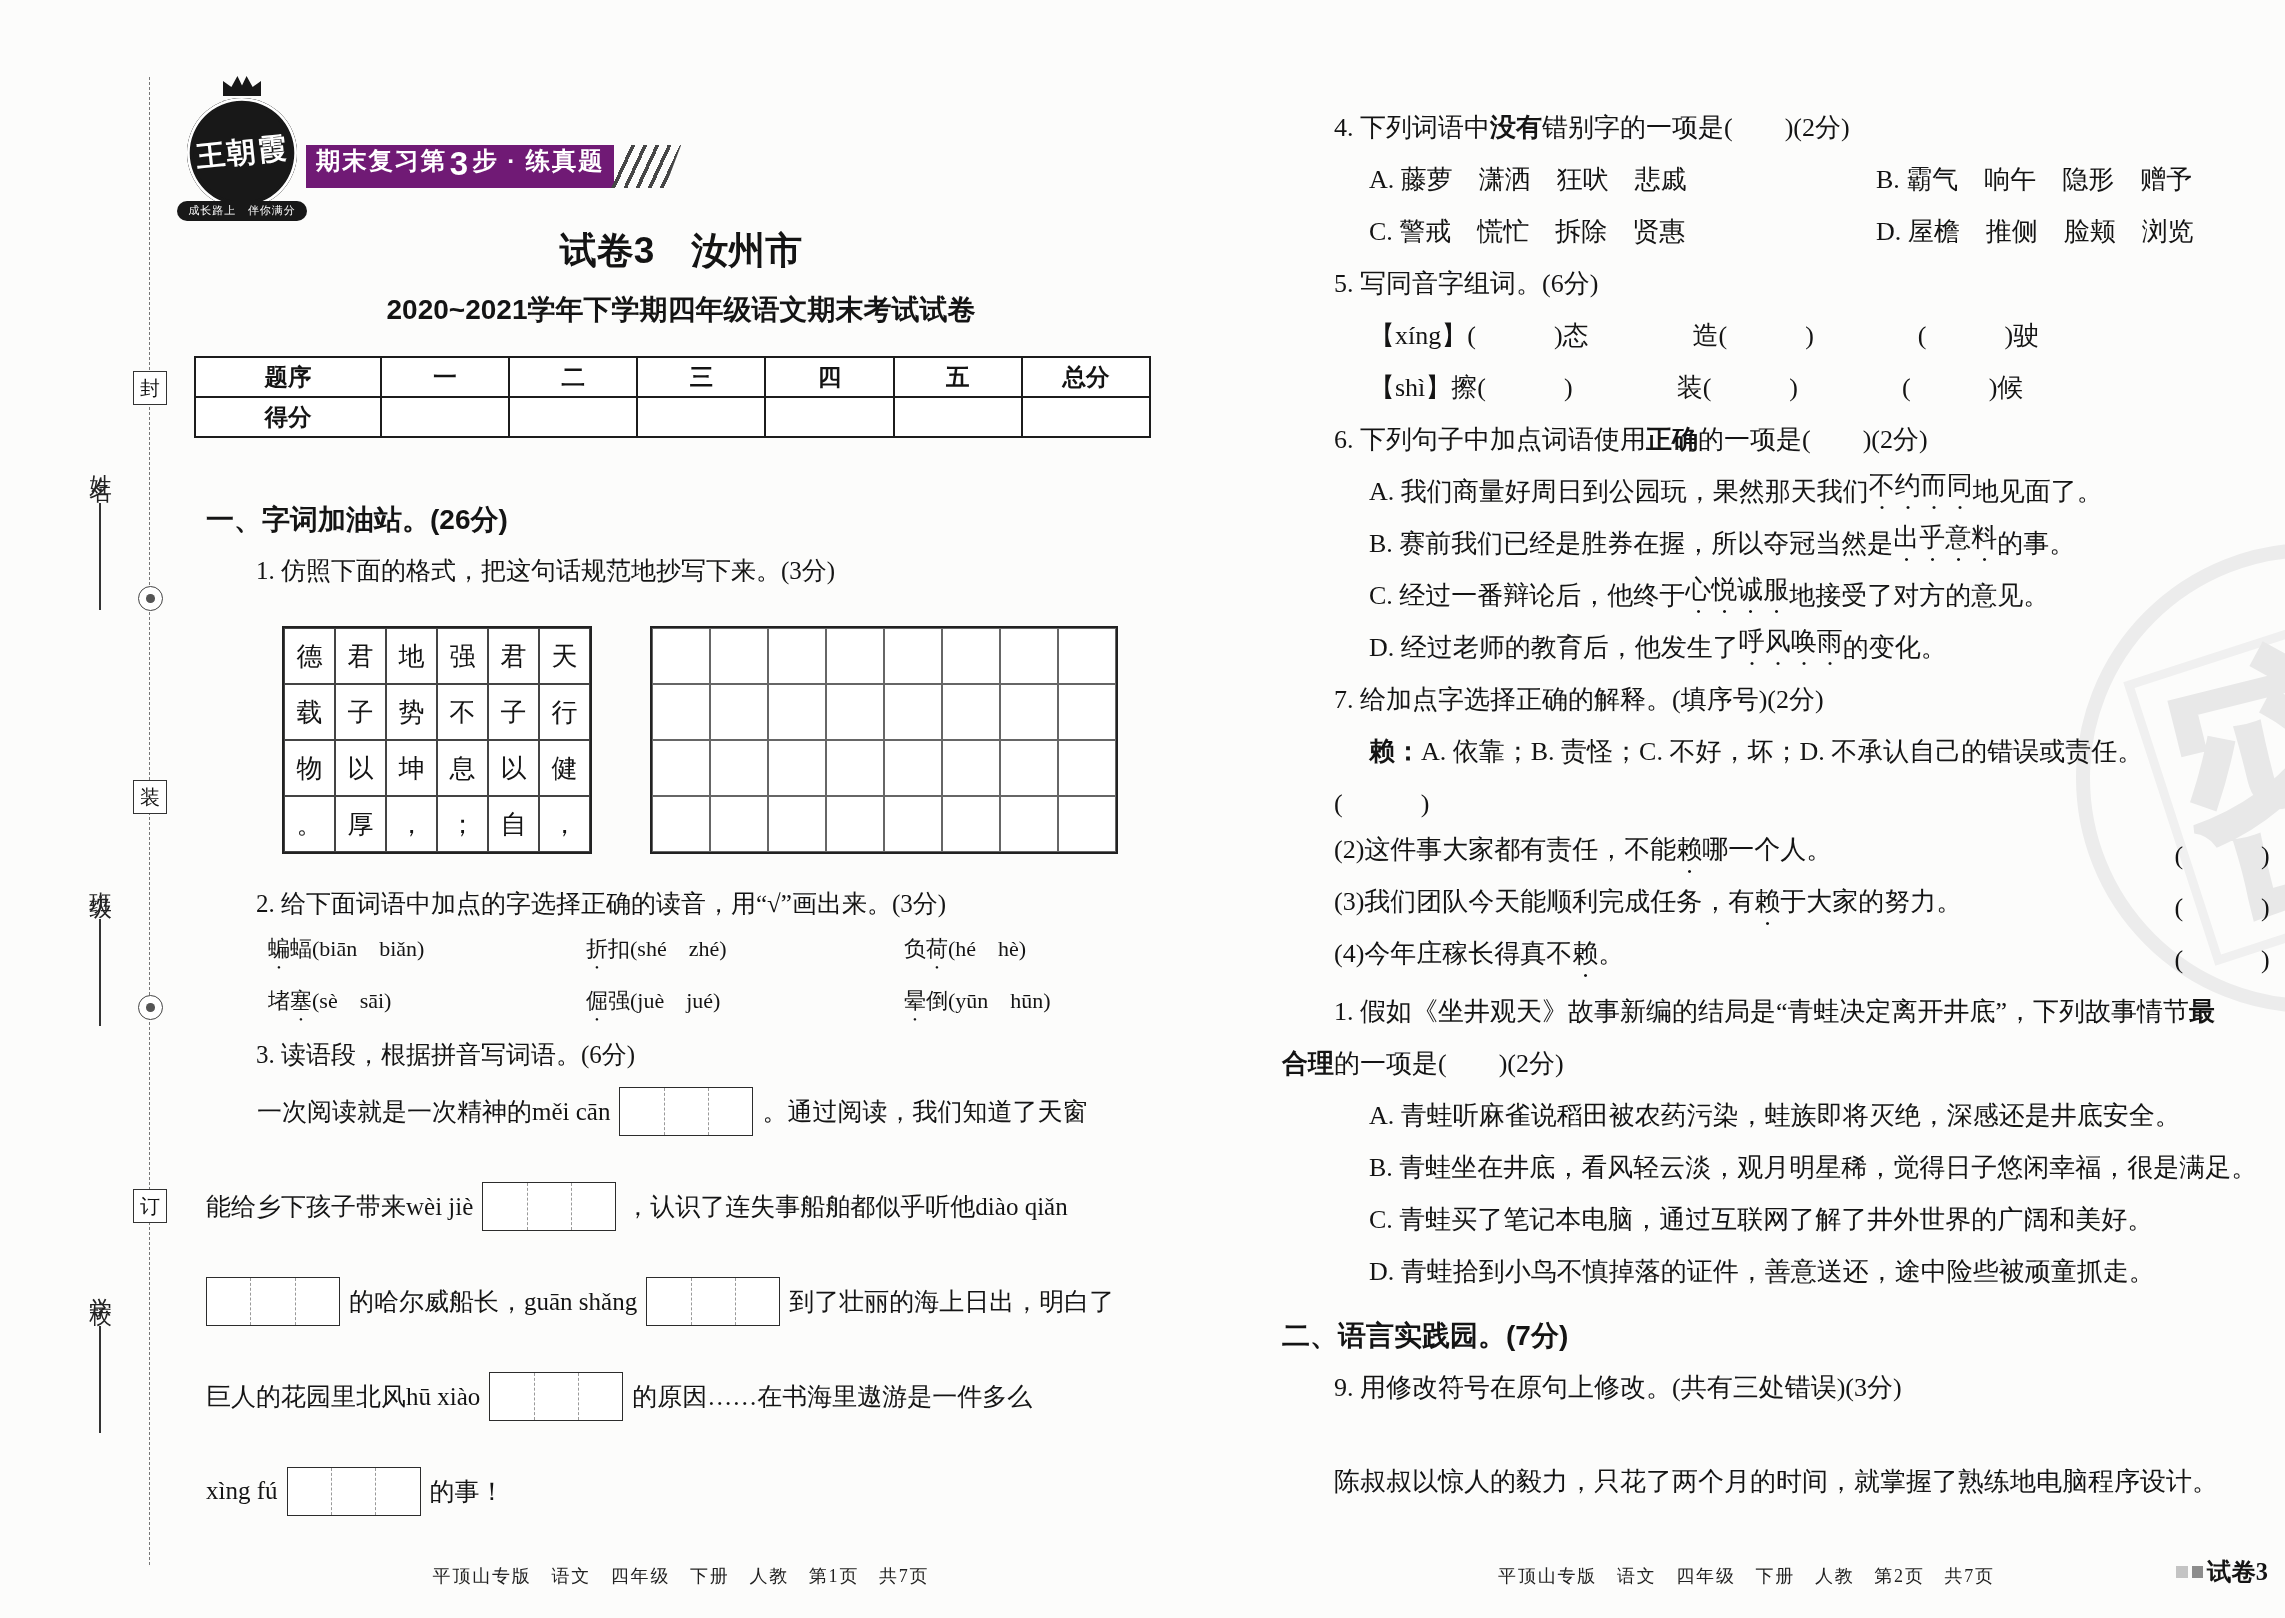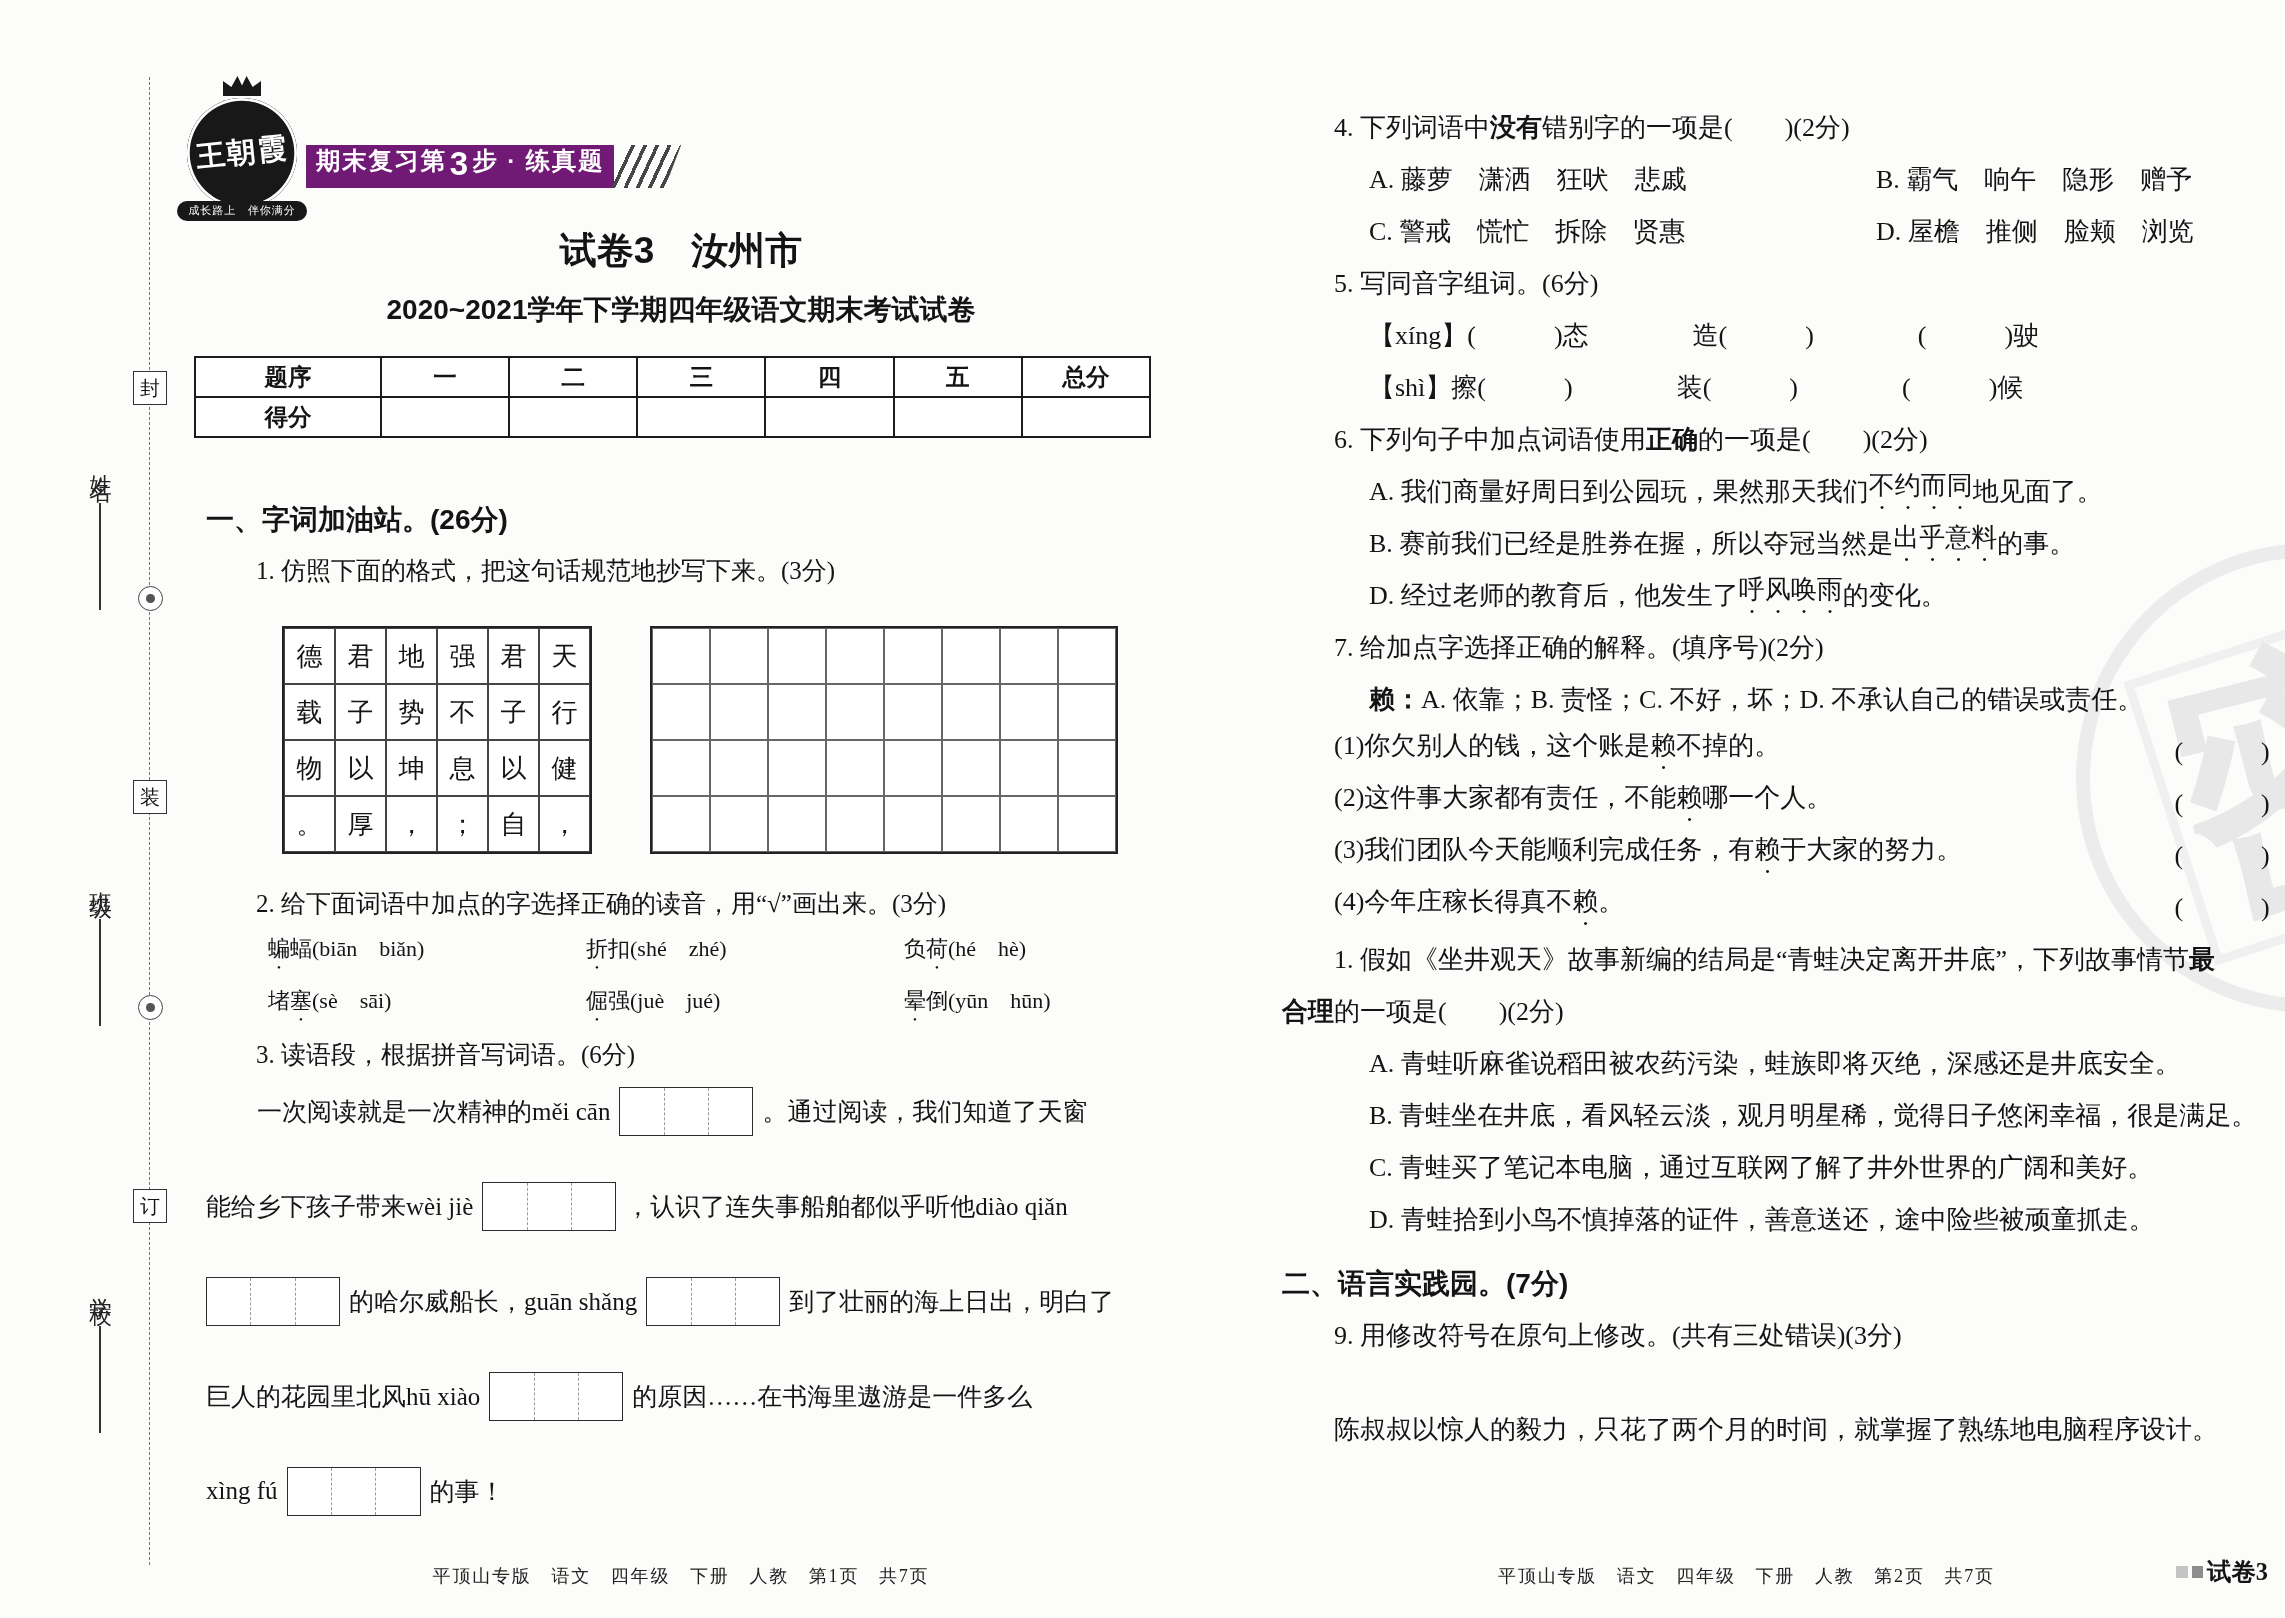--- a/index.html
+++ b/index.html
@@ -316,32 +316,36 @@
       <span>A. 我们商量好周日到公园玩，果然那天我们</span>
       <span class="dot">不约而同</span>
       <span>地见面了。</span>
     </div>
   <div class="ln ind2">
       <span>B. 赛前我们已经是胜券在握，所以夺冠当然是</span>
       <span class="dot">出乎意料</span>
       <span>的事。</span>
     </div>
   <div class="ln ind2">
+      <span>C. 经过一番辩论后，他终于</span>
+      <span class="dot">心悦诚服</span>
+      <span>地接受了对方的意见。</span>
+    </div>
+  <div class="ln ind2">
       <span>D. 经过老师的教育后，他发生了</span>
       <span class="dot">呼风唤雨</span>
       <span>的变化。</span>
     </div>
 
   <div class="ln ind1">7. 给加点字选择正确的解释。(填序号)(2分)</div>
   <div class="ln ind2">
       <span class="b">赖：</span>
       <span>A. 依靠；B. 责怪；C. 不好，坏；D. 不承认自己的错误或责任。</span>
     </div>
   <div class="ln ind1 between">
-      <span><span>(1)你欠别人的钱，这个账是</span><span class="dot">赖</span><span>不掉的。</span></span>
       <span>(　　　)</span>
     </div>
   <div class="ln ind1 between">
       <span><span>(2)这件事大家都有责任，不能</span><span class="dot">赖</span><span>哪一个人。</span></span>
       <span>(　　　)</span>
     </div>
   <div class="ln ind1 between">
       <span><span>(3)我们团队今天能顺利完成任务，有</span><span class="dot">赖</span><span>于大家的努力。</span></span>
       <span>(　　　)</span>
     </div>

